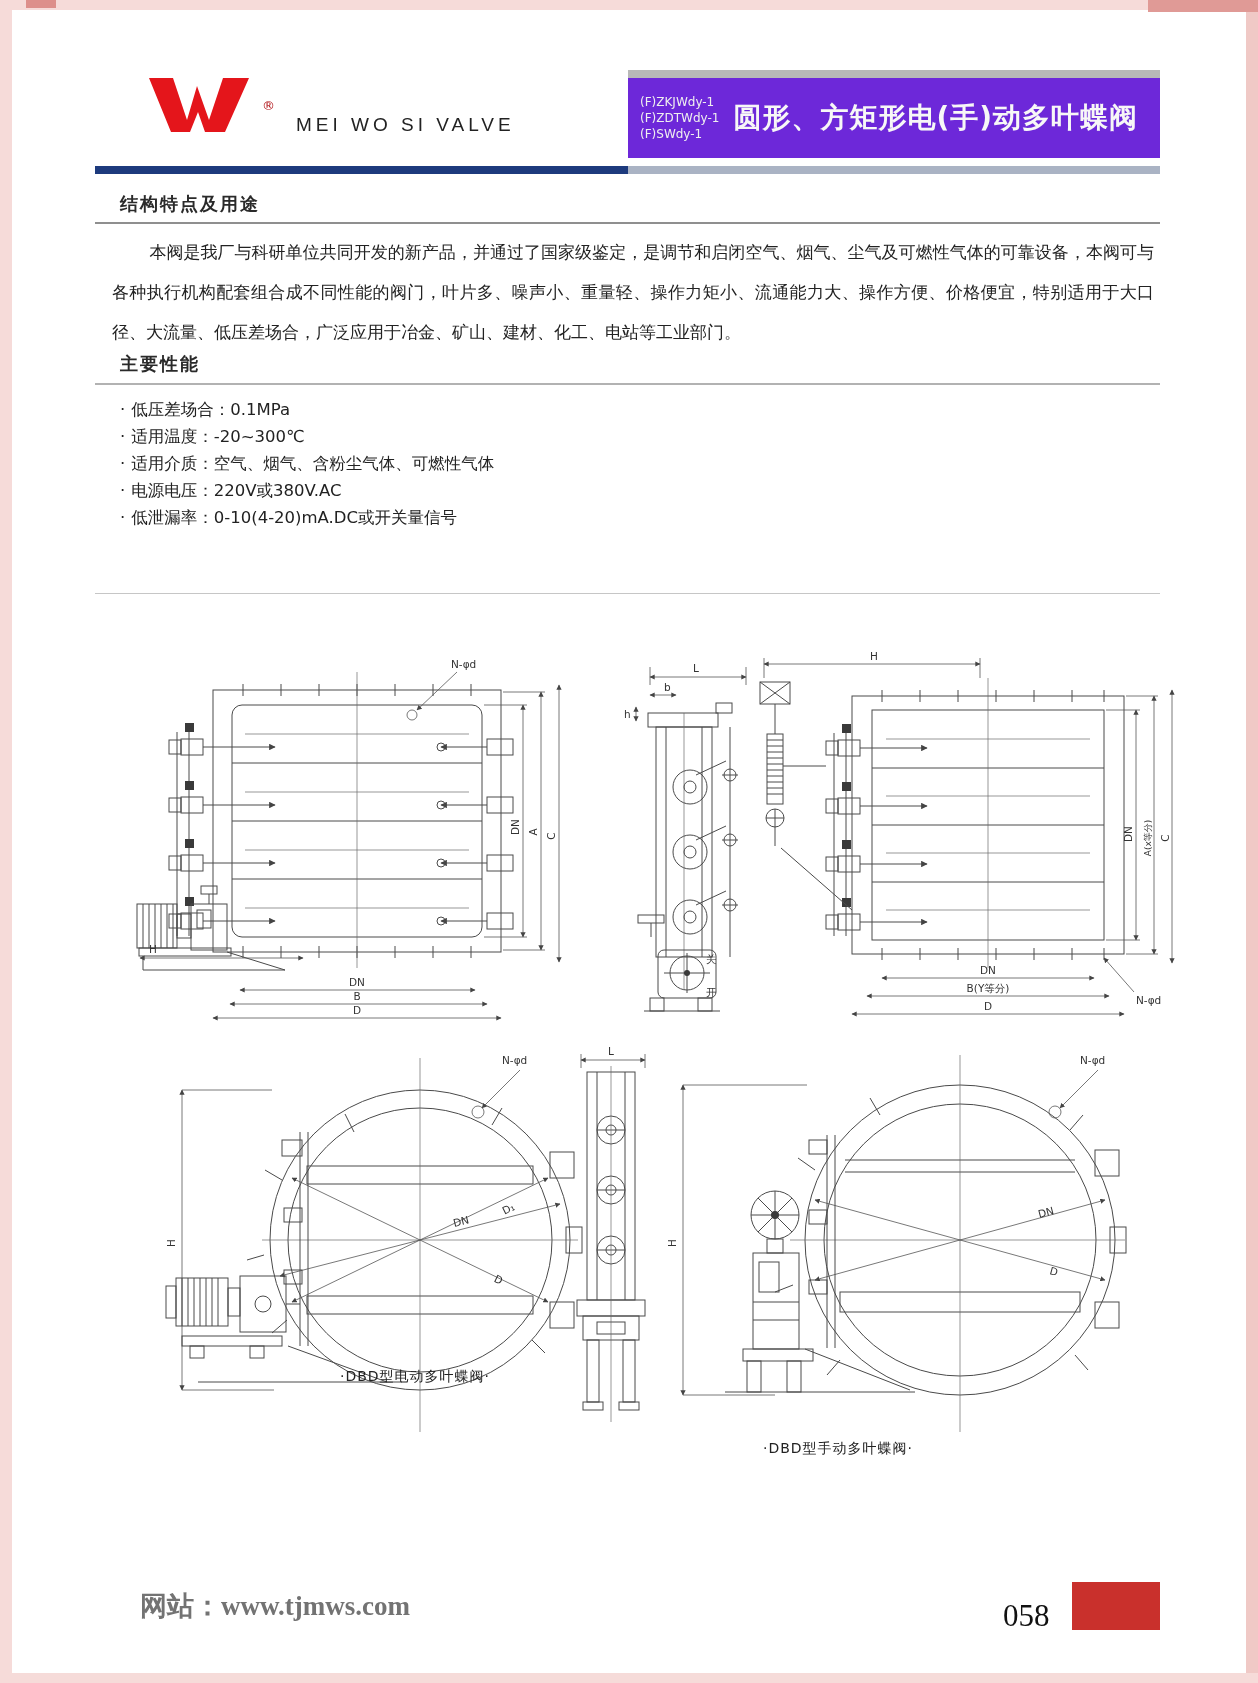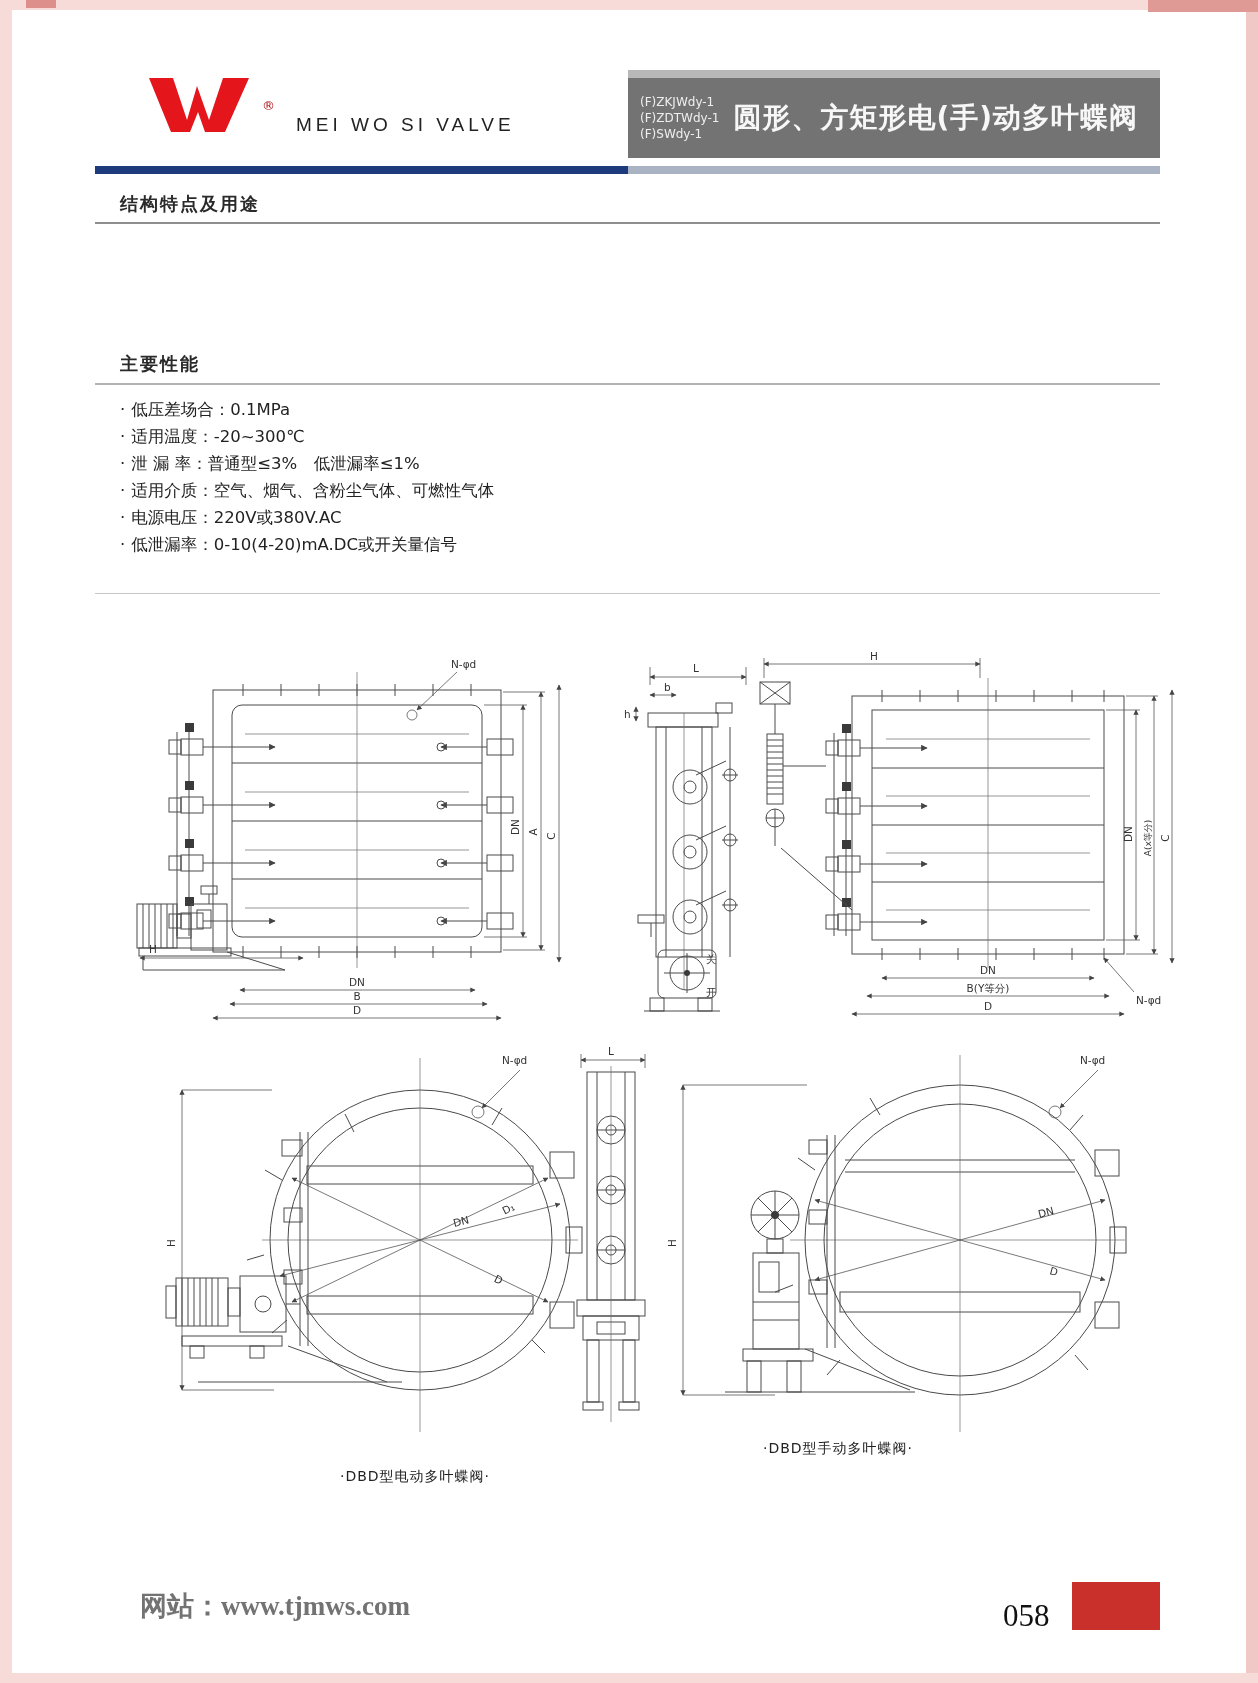--- a/index.html
+++ b/index.html
@@ -5,21 +5,21 @@
   html,body{margin:0;padding:0;background:#ffffff;}
   .page{position:relative;width:1258px;height:1683px;background:#fff;overflow:hidden;
         font-family:"DejaVu Sans","Liberation Sans",sans-serif;color:#1f1f1f;}
   .abs{position:absolute;}
   
   .edge{position:absolute;background:#f6dbd9;}
   
   .brand-cn{font-family:"Liberation Serif","DejaVu Serif",serif;font-weight:bold;font-size:44px;
             letter-spacing:9px;color:#121212;white-space:nowrap;}
   .brand-en{font-family:Liberation Sans, sans-serif;font-size:19px;letter-spacing:4px;color:#222;white-space:nowrap;}
-  .titlebox{background:#737373;display:flex;align-items:center;}
+  .titlebox{background:#6d28d9;display:flex;align-items:center;}
   .titlebox-top{background:#b8b8b8;}
   .models{font-size:12px;line-height:1.35;color:#efefef;padding-left:12px;white-space:nowrap;}
   .sheet-title{font-size:28px;font-weight:bold;color:#f7f7f7;letter-spacing:1px;white-space:nowrap;padding-left:14px;}
   .navy{background:#1d3a7d;}
   .navy-light{background:#aab3c4;}
   
   .h1{font-size:18px;font-weight:bold;color:#2a2a2a;letter-spacing:2px;}
   .rule{position:absolute;height:0;border-bottom:2px solid #8f8f8f;}
   .rule-light{position:absolute;height:0;border-bottom:1px solid #c6c6c6;}
   .para{font-size:17px;line-height:40px;text-align:justify;text-indent:2.2em;color:#222;}
@@ -66,28 +66,28 @@
     <div class="models">
       <div>(F)ZKJWdy-1</div>
       <div>(F)ZDTWdy-1</div>
       <div>(F)SWdy-1</div>
     </div>
     <div class="sheet-title">圆形、方矩形电(手)动多叶蝶阀</div>
   </div>
 
   <div class="abs h1" style="left:120px;top:192px;">结构特点及用途</div>
   <div class="rule" style="left:95px;top:222px;width:1065px;"></div>
+  <div class="abs para" style="left:112px;top:232px;width:1042px;">本阀是我厂与科研单位共同开发的新产品，并通过了国家级鉴定，是调节和启闭空气、烟气、尘气及可燃性气体的可靠设备，本阀可与各种执行机构配套组合成不同性能的阀门，叶片多、噪声小、重量轻、操作力矩小、流通能力大、操作方便、价格便宜，特别适用于大口径、大流量、低压差场合，广泛应用于冶金、矿山、建材、化工、电站等工业部门。</div>
 
   <div class="abs h1" style="left:120px;top:352px;">主要性能</div>
   <div class="rule" style="left:95px;top:383px;width:1065px;border-bottom-color:#b2b2b2;"></div>
 
   <div class="abs" style="left:120px;top:396px;">
     <div class="perf-item"><span class="bullet">·</span><span>低压差场合</span><span>：</span><span>0.1MPa</span></div>
     <div class="perf-item"><span class="bullet">·</span><span>适用温度</span><span>：</span><span>-20~300℃</span></div>
-    <div class="perf-item"><span class="bullet">·</span><span>泄 漏 率</span><span>：</span><span>普通型≤3%　低泄漏率≤1%</span></div>
     <div class="perf-item"><span class="bullet">·</span><span>适用介质</span><span>：</span><span>空气、烟气、含粉尘气体、可燃性气体</span></div>
     <div class="perf-item"><span class="bullet">·</span><span>电源电压</span><span>：</span><span>220V或380V.AC</span></div>
     <div class="perf-item"><span class="bullet">·</span><span>低泄漏率</span><span>：</span><span>0-10(4-20)mA.DC或开关量信号</span></div>
   </div>
 
   <div class="rule-light" style="left:95px;top:593px;width:1065px;"></div>
 
   <svg width="0" height="0" style="position:absolute" aria-hidden="true">
     <defs>
       <marker id="arr" viewBox="0 0 10 10" refX="9" refY="5" markerWidth="6.5" markerHeight="6.5" orient="auto-start-reverse">
@@ -503,20 +503,20 @@
       <line x1="98" y1="262" x2="144" y2="262"></line>
         <line x1="98" y1="280" x2="144" y2="280"></line>
       <rect x="88" y="309" width="70" height="12"></rect>
       <rect x="92" y="321" width="14" height="31"></rect>
         <rect x="132" y="321" width="14" height="31"></rect>
       <line x1="150" y1="309" x2="255" y2="350"></line>
         <line x1="70" y1="352" x2="260" y2="352"></line>
     </g>
   </svg>
 
-  <div class="abs caption" style="left:320px;top:1468px;width:190px;">·DBD型电动多叶蝶阀·</div>
+  <div class="abs caption" style="left:320px;top:1368px;width:190px;">·DBD型电动多叶蝶阀·</div>
   <div class="abs caption" style="left:743px;top:1440px;width:190px;">·DBD型手动多叶蝶阀·</div>
 
   <div class="abs site" style="left:140px;top:1588px;">网站：www.tjmws.com</div>
   <div class="abs pagenum" style="left:1003px;top:1584px;">058</div>
   <div class="abs redblock" style="left:1072px;top:1582px;width:88px;height:48px;"></div>
 
 </div>
 
 </body></html>

